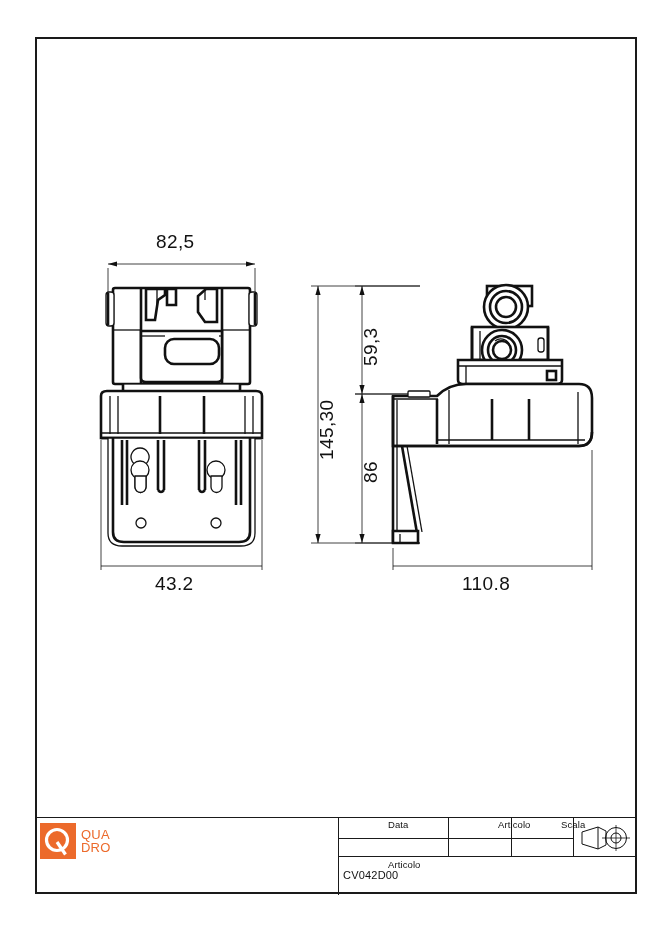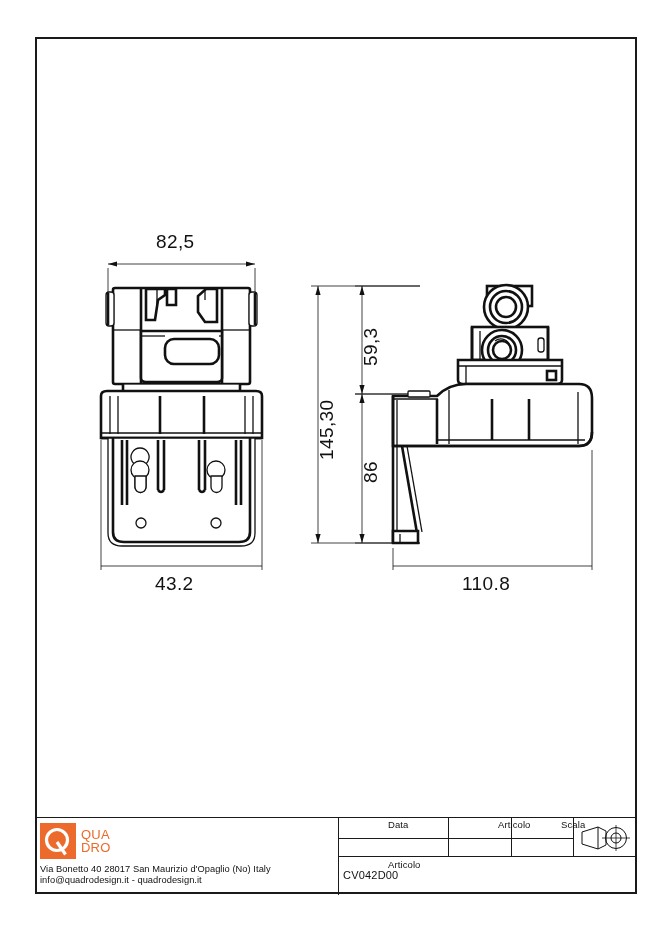--- a/index.html
+++ b/index.html
@@ -271,22 +271,20 @@
             <rect x="0" y="0" width="36" height="36" fill="#EC6A2B"></rect>
             <circle cx="17" cy="17" r="10.5" fill="none" stroke="#ffffff" stroke-width="3.2"></circle>
             <path d="M17,19 L25.5,31.5" fill="none" stroke="#ffffff" stroke-width="3.2"></path>
           </svg>
         </span>
         <span class="logo-text">
           <span>QUA</span>
           <span>DRO</span>
         </span>
       </div>
-      <div class="addr">Via Bonetto 40  28017 San Maurizio d'Opaglio (No) Italy
-info@quadrodesign.it  -  quadrodesign.it</div>
     </div>
 
     <div class="tb-right">
 
       <div class="cell c-data">
         <span class="lbl">Data</span>
       </div>
       <div class="cell c-data-v">
         <span class="val"></span>
       </div>

